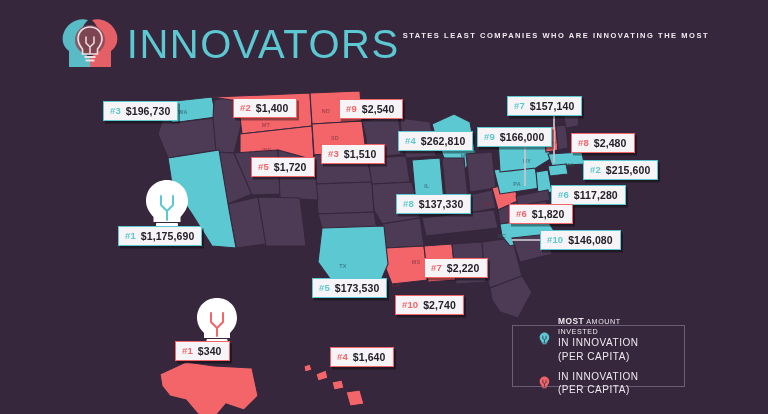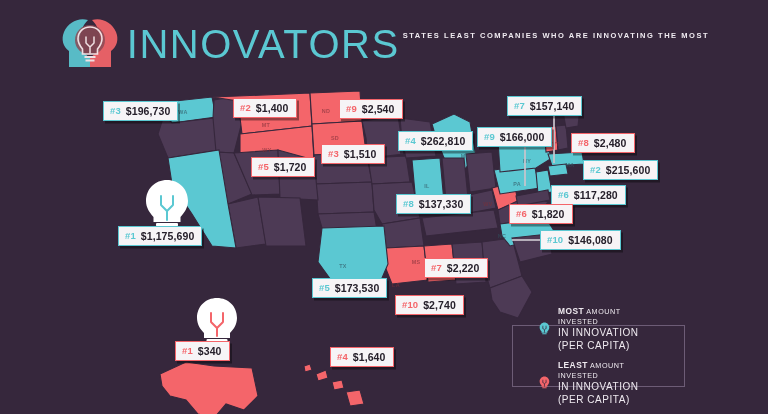--- a/index.html
+++ b/index.html
@@ -304,21 +304,18 @@
       </div>
     </div>
     <div class="legend-row">
       <svg width="17" height="22" viewBox="0 0 17 22">
         <path d="M8.5 1 C4.4 1 1 4.4 1 8.5 C1 11.3 2.6 13.2 3.9 14.6 L3.9 17 L13.1 17
                  L13.1 14.6 C14.4 13.2 16 11.3 16 8.5 C16 4.4 12.6 1 8.5 1 Z" fill="#f4656a"></path>
         <rect x="5" y="17.8" width="7" height="1.5" rx=".6" fill="#f4656a"></rect>
         <path d="M6 6.5 L6 10 M11 6.5 L11 10 M6 10 L8.5 12.4 L11 10 M8.5 12.4 L8.5 16.2" fill="none" stroke="#36273c" stroke-width="1.1" stroke-linecap="round"></path>
       </svg>
       <div class="legend-text">
-        <div class="legend-l1">
-          <b>LEAST</b><span> AMOUNT INVESTED</span>
-        </div>
         <div class="legend-l2">IN INNOVATION (PER CAPITA)</div>
       </div>
     </div>
   </div>
 
 </div>
 
 </body></html>

